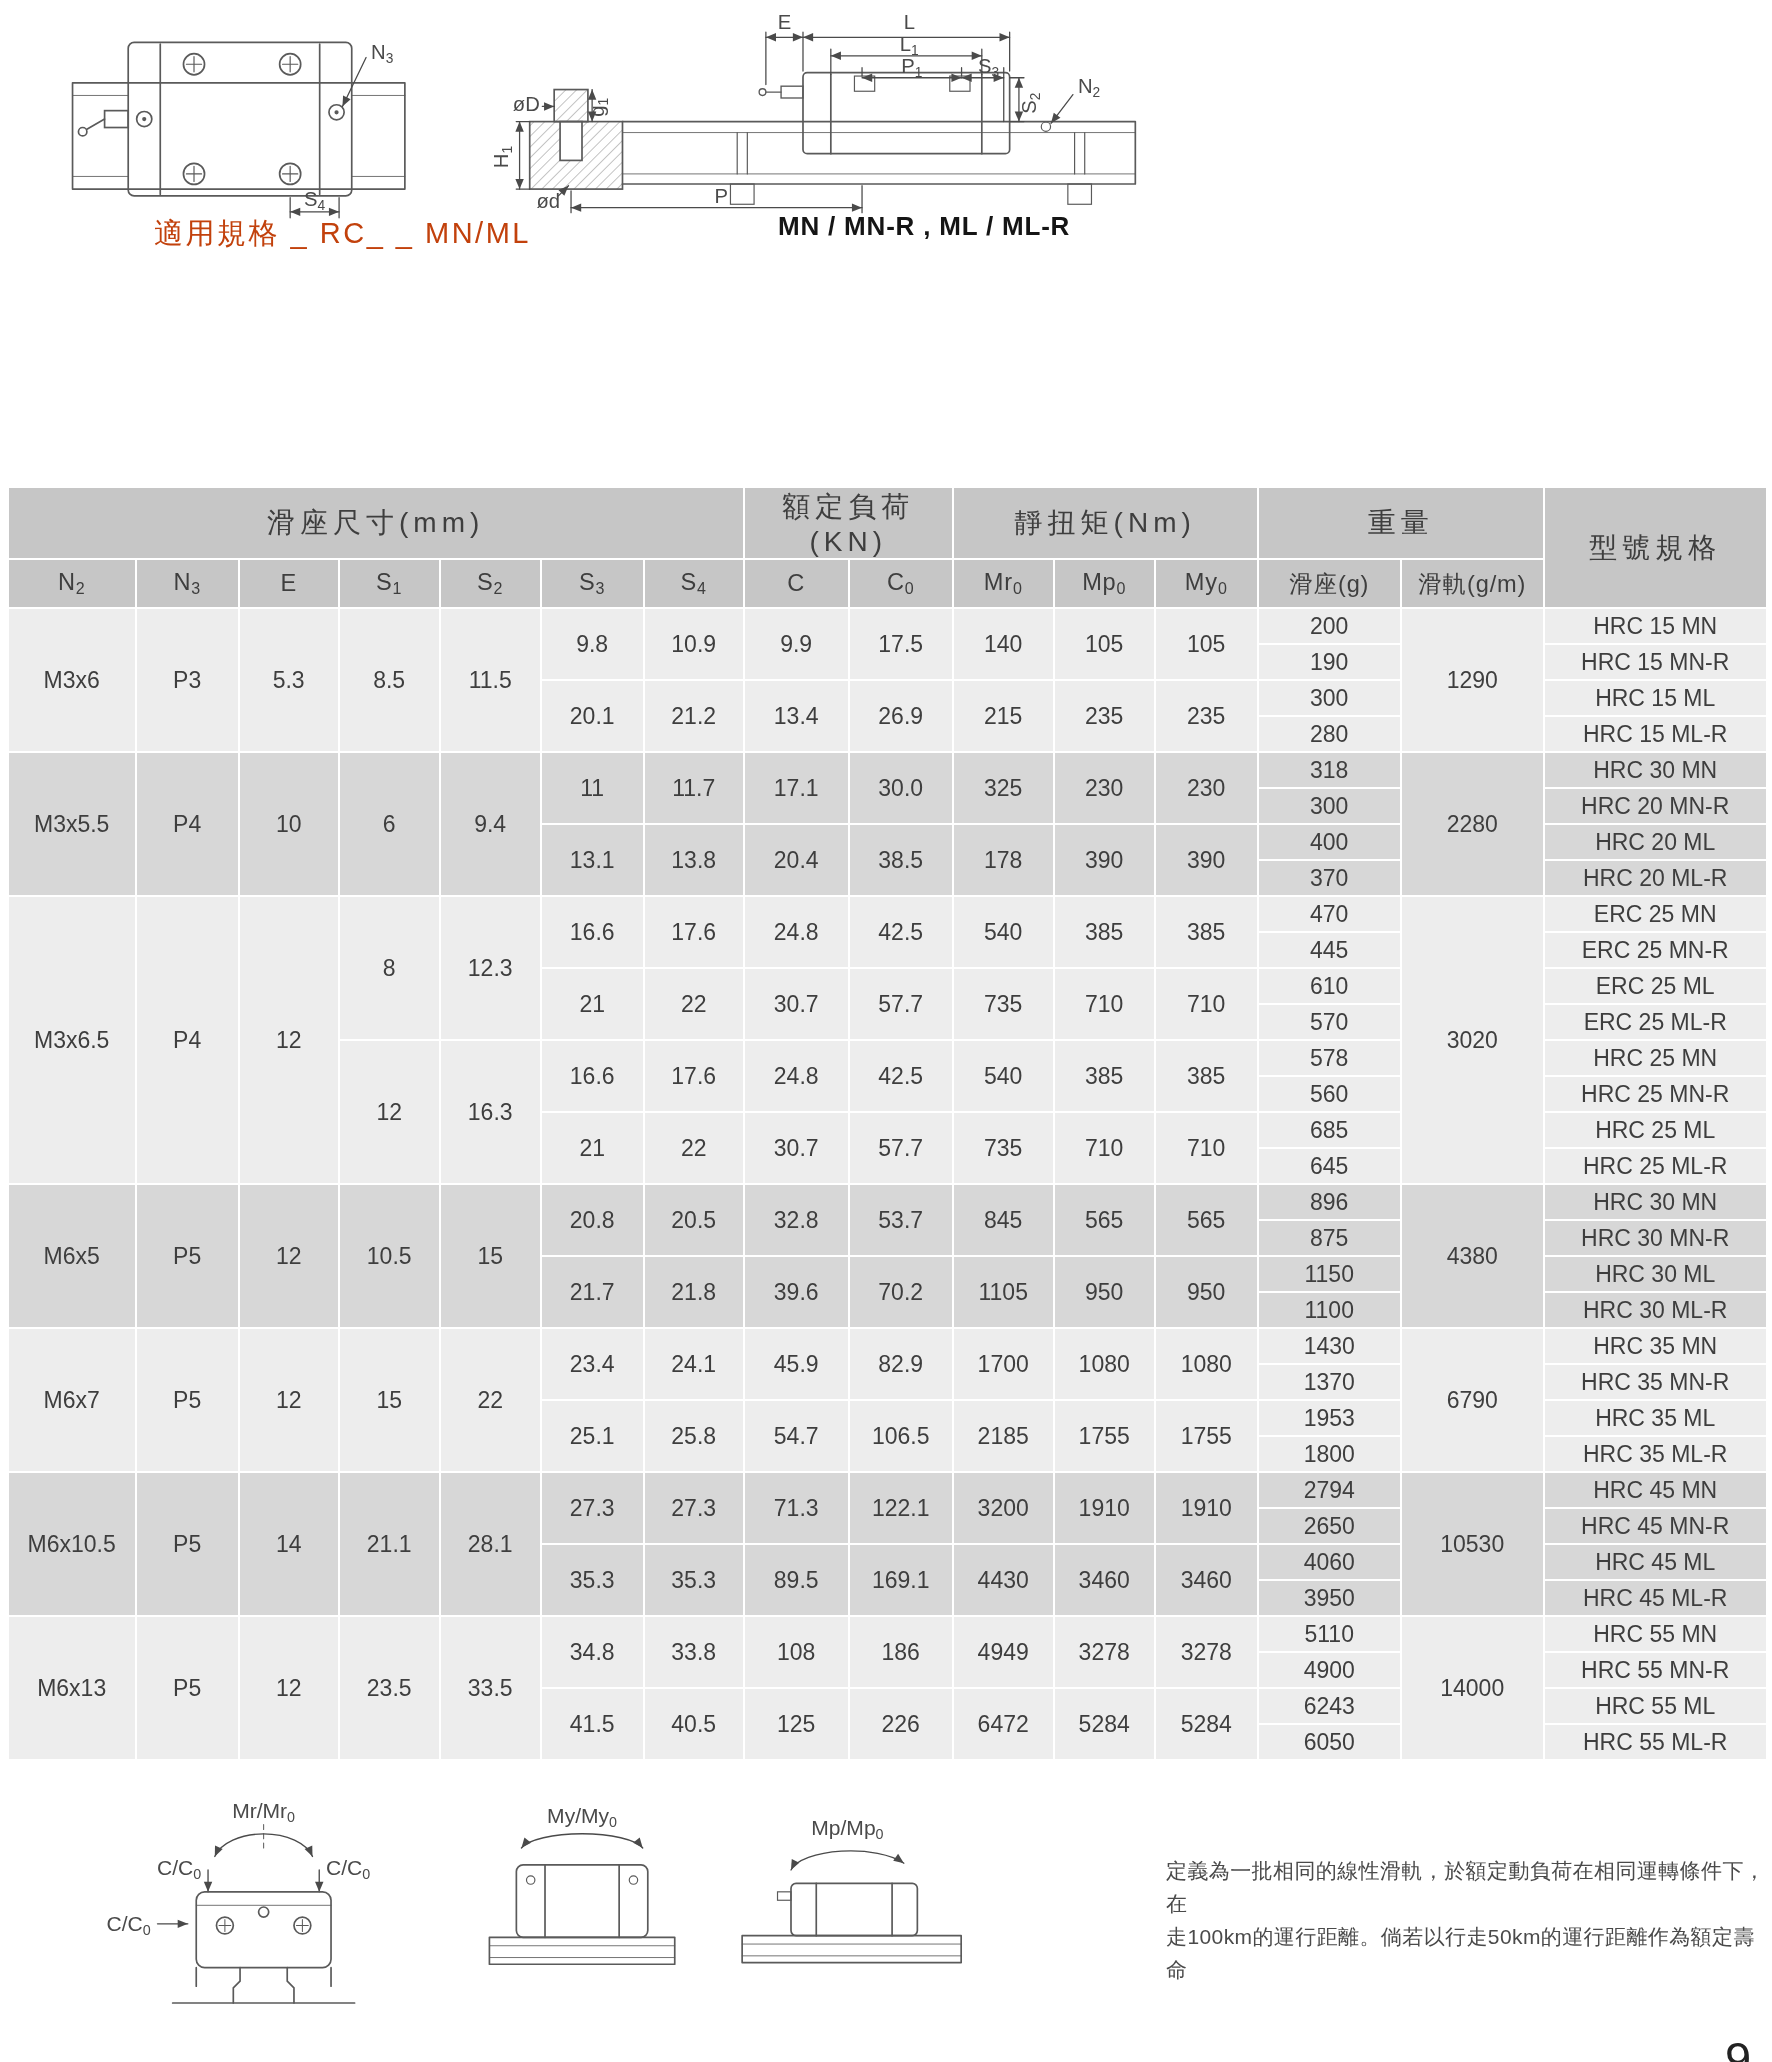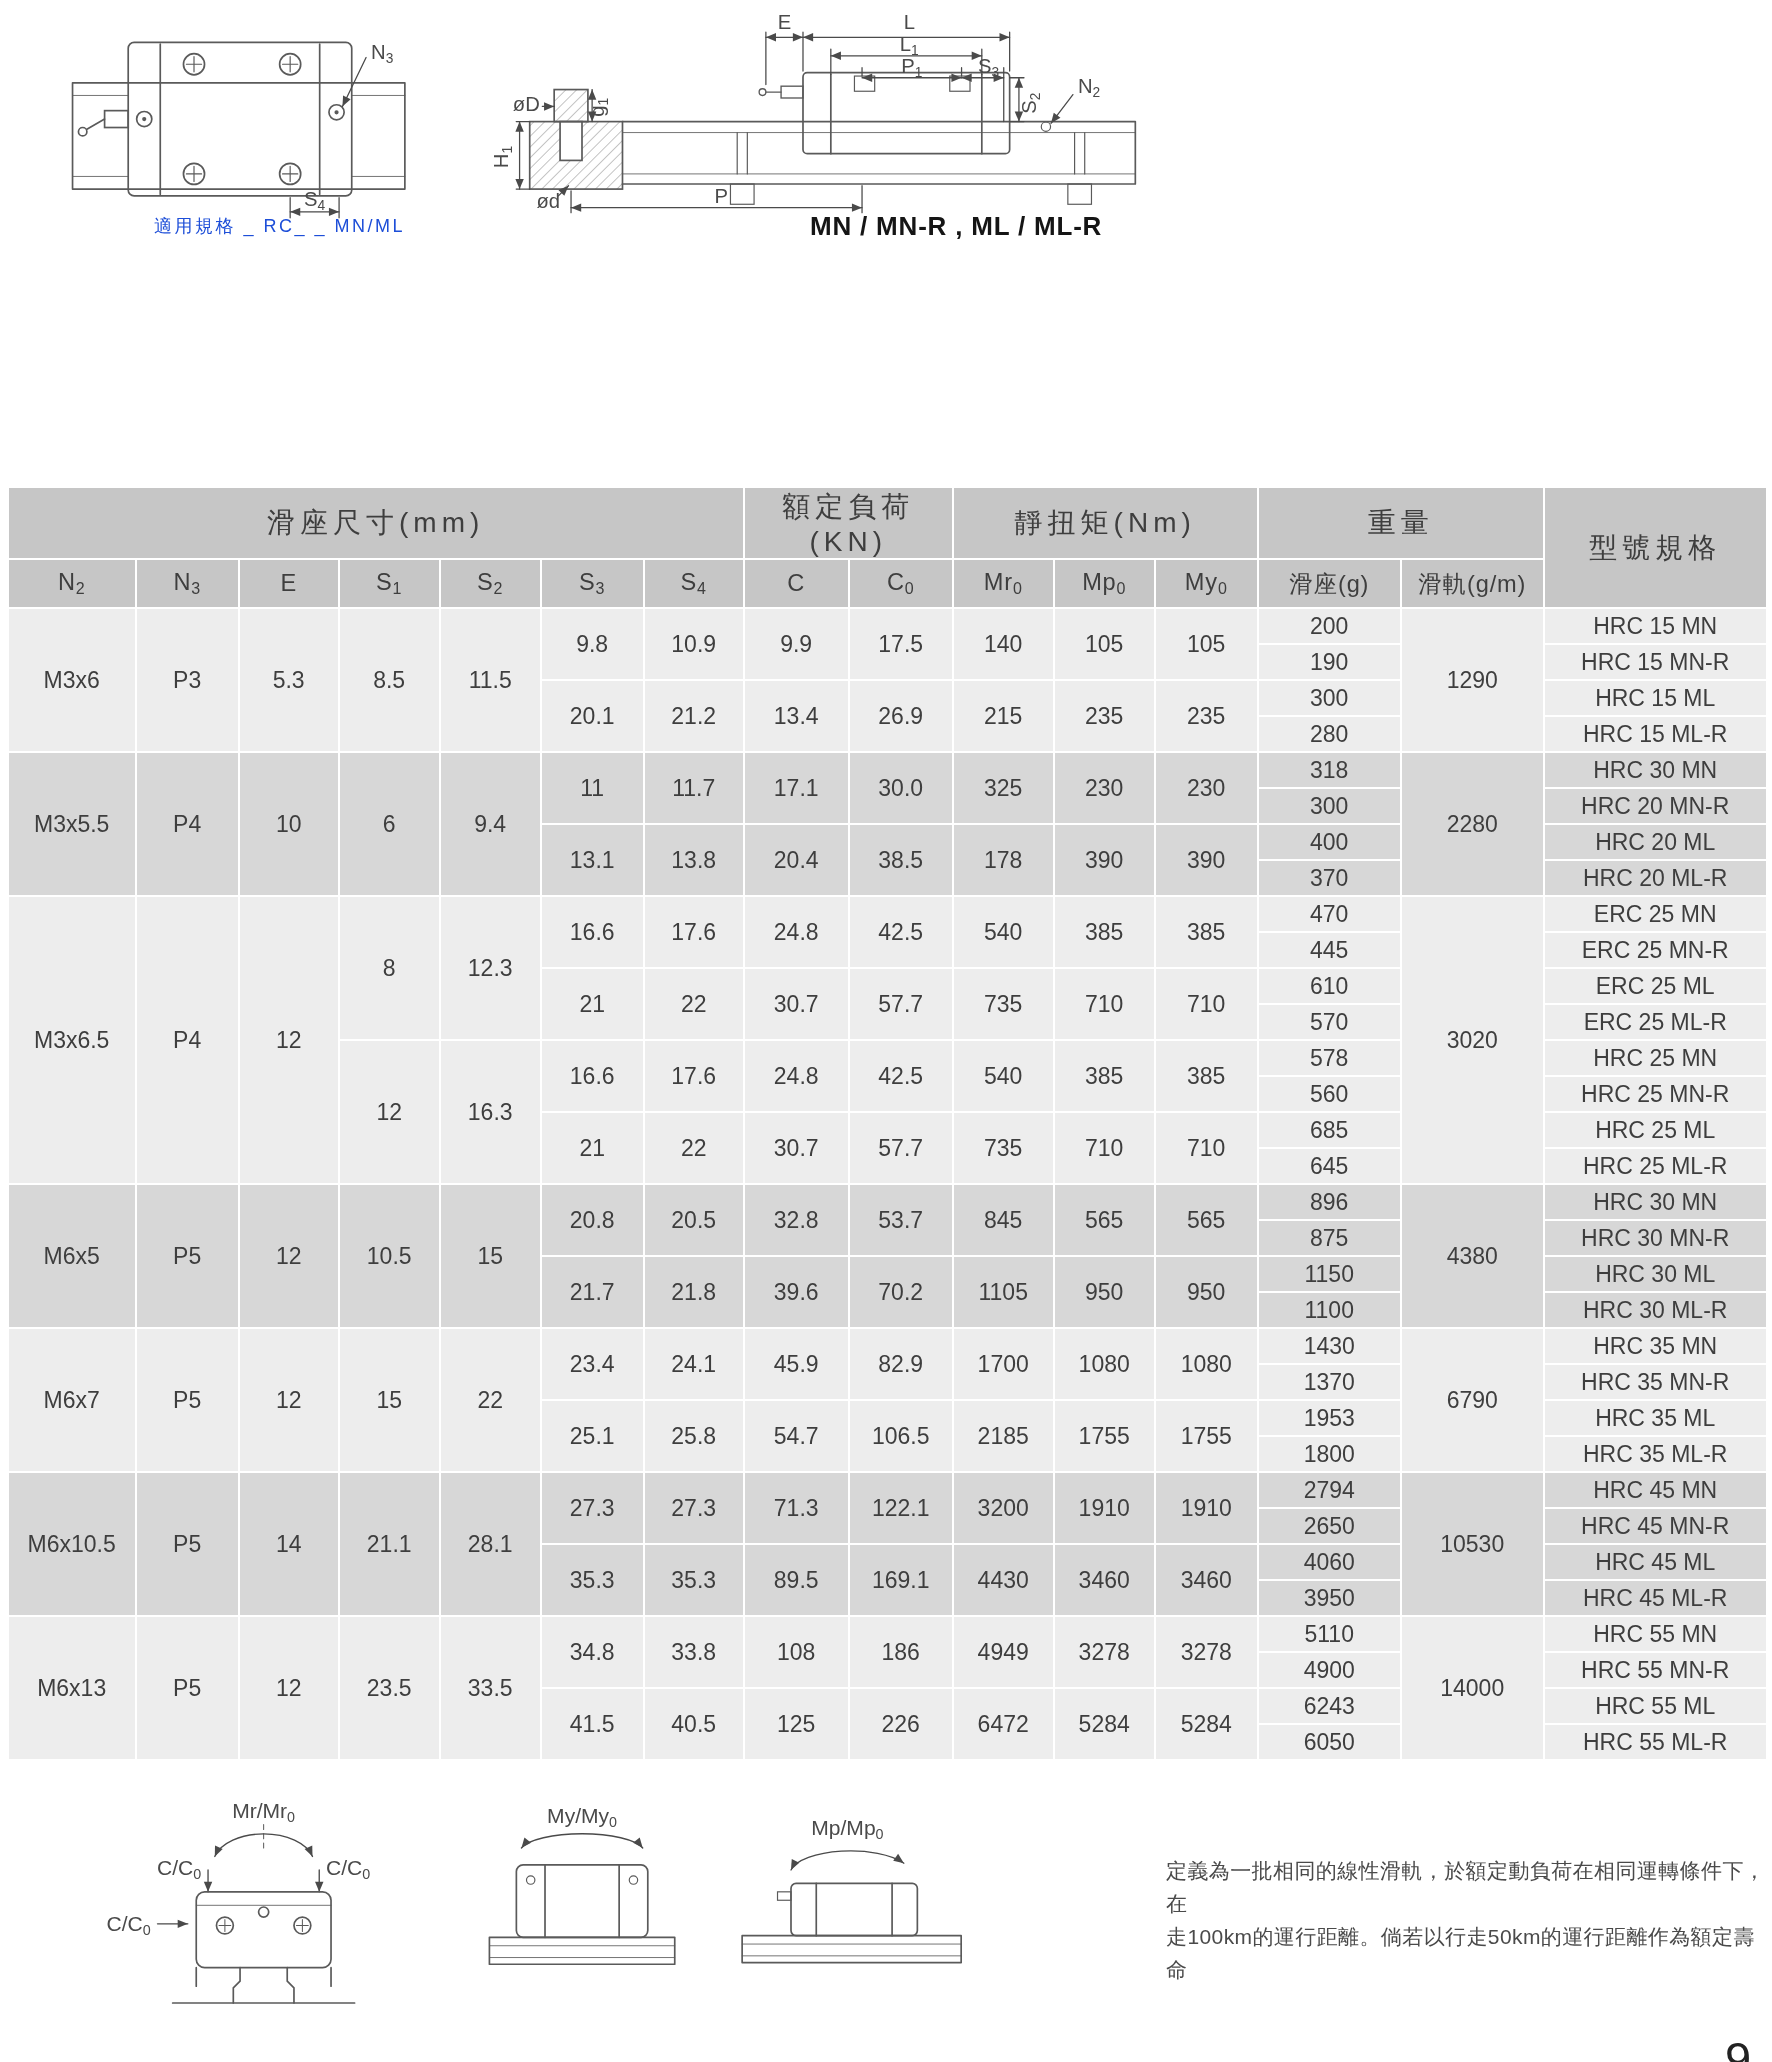--- a/index.html
+++ b/index.html
@@ -4,25 +4,25 @@
 <style>
   html,body{margin:0;padding:0;}
   body{
     width:1773px;height:2063px;position:relative;overflow:hidden;
     background:#ffffff;color:#3e3e3e;
     font-family:"Liberation Sans", sans-serif;
   }
   svg text{font-family:"Liberation Sans", sans-serif;font-size:25px;fill:#4a4a4a;}
   svg .dimtxt{font-size:24px;}
   .caption-left{
-    position:absolute;left:154px;top:214px;font-size:18px;color:#1d4ed8;
+    position:absolute;left:154px;top:214px;font-size:29px;color:#c2410c;
     letter-spacing:2.5px;
   }
   .caption-right{
-    position:absolute;left:810px;top:211px;font-size:26px;font-weight:bold;color:#151515;
+    position:absolute;left:778px;top:211px;font-size:26px;font-weight:bold;color:#151515;
     letter-spacing:0.8px;
   }
   
   .spec-table{
     position:absolute;left:6.7px;top:486px;width:1759px;
     border-collapse:collapse;table-layout:fixed;
   }
   .spec-table th,.spec-table td{
     border:2.5px solid #ffffff;text-align:center;vertical-align:middle;
     font-weight:normal;color:#3e3e3e;padding:0;

